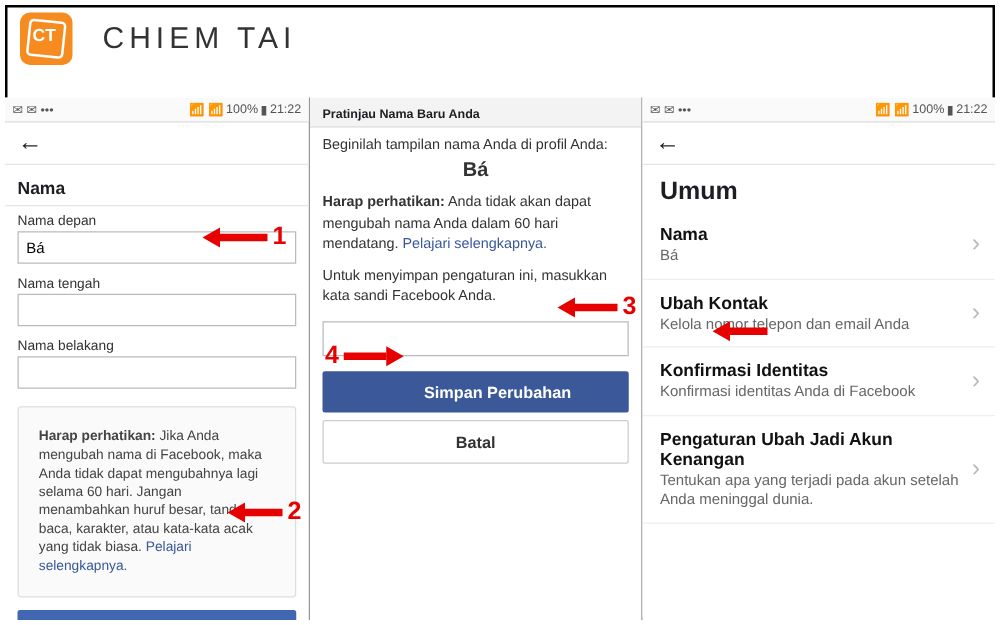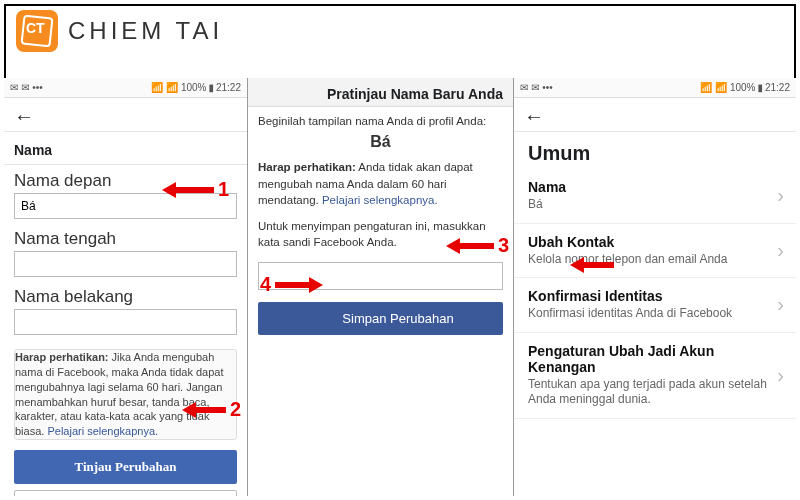--- a/index.html
+++ b/index.html
@@ -1,52 +1,52 @@
 <!DOCTYPE html>
 <html><head>
 <meta charset="utf-8">
 <style>
 * { margin: 0; padding: 0; box-sizing: border-box; font-family: Arial, Helvetica, sans-serif; }
 body { background: #fff; width: 800px; height: 500px; overflow: hidden; position: relative; }
 
 .frame { position: absolute; border: 2px solid #000; left: 4px; top: 4px; right: 4px; bottom: 4px; }
 
-.logo-row { position: absolute; left: 16px; top: 10px; display: flex; align-items: center; gap: 10px; }
+.logo-row { position: absolute; left: 16px; top: 10px; display: flex; align-items: center; gap: 24px; }
 .logo-badge { width: 42px; height: 42px; background: #f68b1f; border-radius: 8px; position: relative; }
 .logo-badge::before { content: ""; position: absolute; inset: 6px; border: 2px solid #fff; border-radius: 4px; transform: rotate(6deg); }
 .logo-badge span { position: absolute; left: 10px; top: 10px; color: #fff; font-weight: bold; font-size: 14px; }
 .logo-text { font-size: 24px; letter-spacing: 4px; color: #333; font-weight: 300; }
 .logo-sub { font-size: 10px; letter-spacing: 6px; color: #f68b1f; margin-top: -2px; }
 
 .panels { position: absolute; left: 4px; right: 4px; top: 78px; bottom: 4px; display: flex; }
 .panel { background: #fff; overflow: hidden; position: relative; font-size: 12px; color: #1c1e21; }
 .p1 { width: 244px; border-right: 1px solid #999; }
 .p2 { width: 266px; border-right: 1px solid #999; }
 .p3 { flex: 1; }
 
 .statusbar { height: 20px; background: #fafafa; border-bottom: 1px solid #ddd; display: flex; align-items: center; padding: 0 6px; font-size: 10px; color: #555; }
 .statusbar .sb-right { margin-left: auto; display: flex; align-items: center; gap: 2px; }
 
 .back-row { height: 34px; display: flex; align-items: center; padding: 0 10px; border-bottom: 1px solid #e5e5e5; }
 .back-arrow { font-size: 20px; font-weight: bold; }
 
 .section-title { font-weight: bold; font-size: 14px; padding: 10px 10px 6px; border-bottom: 1px solid #e5e5e5; }
-.field-label { font-size: 17px; color: #333; padding: 6px 10px 2px; }
+.field-label { font-size: 11px; color: #333; padding: 6px 10px 2px; }
 .field-input { margin: 0 10px 4px; width: calc(100% - 20px); height: 26px; border: 1px solid #bbb; padding: 0 6px; font-size: 12px; background: #fff; }
 
-.notice-box { margin: 10px; padding: 0; border: 1px solid #ddd; border-radius: 3px; font-size: 11px; line-height: 1.35; color: #444; background: #fafafa; }
+.notice-box { margin: 10px; padding: 16px; border: 1px solid #ddd; border-radius: 3px; font-size: 11px; line-height: 1.35; color: #444; background: #fafafa; }
 .notice-box a { color: #385898; text-decoration: none; }
 
 .btn { display: block; margin: 6px 10px; padding: 9px 0; text-align: center; font-size: 13px; border-radius: 2px; cursor: pointer; }
 .btn-primary { background: #4267B2; color: #fff; font-weight: bold; font-family: Liberation Serif, serif; }
-.btn-save { background: #3b5998; color: #fff; font-weight: normal; padding-left: 35px; }
+.btn-save { background: #3b5998; color: #fff; font-weight: bold; padding-left: 35px; }
 .btn-outline { border: 1px solid #bbb; background: #fff; color: #333; }
 .btn-cancel { border: 1px solid #ccc; background: #fff; color: #333; font-weight: bold; }
 
-.preview-title { font-weight: bold; font-size: 14px; padding: 8px 10px 4px; background: #f3f3f3; border-bottom: 1px solid #ddd; text-align: right; }
+.preview-title { font-weight: bold; font-size: 10px; padding: 8px 10px 4px; background: #f3f3f3; border-bottom: 1px solid #ddd; }
 .preview-body { padding: 6px 10px; font-size: 11.5px; line-height: 1.4; color: #333; }
 .preview-name { text-align: center; font-weight: bold; font-size: 16px; margin: 2px 0 6px; }
 .preview-body a { color: #385898; text-decoration: none; }
 .pw-input { margin: 6px 10px; width: calc(100% - 20px); height: 28px; border: 1px solid #bbb; background: #fff; }
 
 .page-title { font-size: 22px; font-weight: bold; padding: 16px 14px 12px; }
 .group-title { font-size: 20px; font-weight: bold; padding: 10px 14px 4px; }
 .list-item { display: flex; align-items: center; padding: 10px 10px 10px 14px; border-bottom: 1px solid #eee; cursor: pointer; }
 .list-item .li-text { flex: 1; }
 .li-title { font-size: 14px; font-weight: 600; color: #111; }
@@ -129,20 +129,21 @@
     <div class="preview-body">
       <div>Beginilah tampilan nama Anda di profil Anda:</div>
       <div class="preview-name">Bá</div>
       <div>
         <b>Harap perhatikan:</b><span> Anda tidak akan dapat mengubah nama Anda dalam 60 hari mendatang. </span><a href="#">Pelajari selengkapnya.</a>
       </div>
       <div style="margin-top:10px;">Untuk menyimpan pengaturan ini, masukkan kata sandi Facebook Anda.</div>
     </div>
     <input type="password" class="pw-input" style="">
     <div class="btn btn-save">Simpan Perubahan</div>
+    <div class="btn btn-cancel">Batal</div>
 
     
     <div class="arrow-marker right" style="left:198px; top:156px;">
       <div class="head"></div>
         <div class="shaft" style="width:34px;"></div>
         <div class="num">3</div>
     </div>
     
     <div class="arrow-marker" style="left:8px; top:195px; flex-direction:row;">
       <div class="num">4</div>

